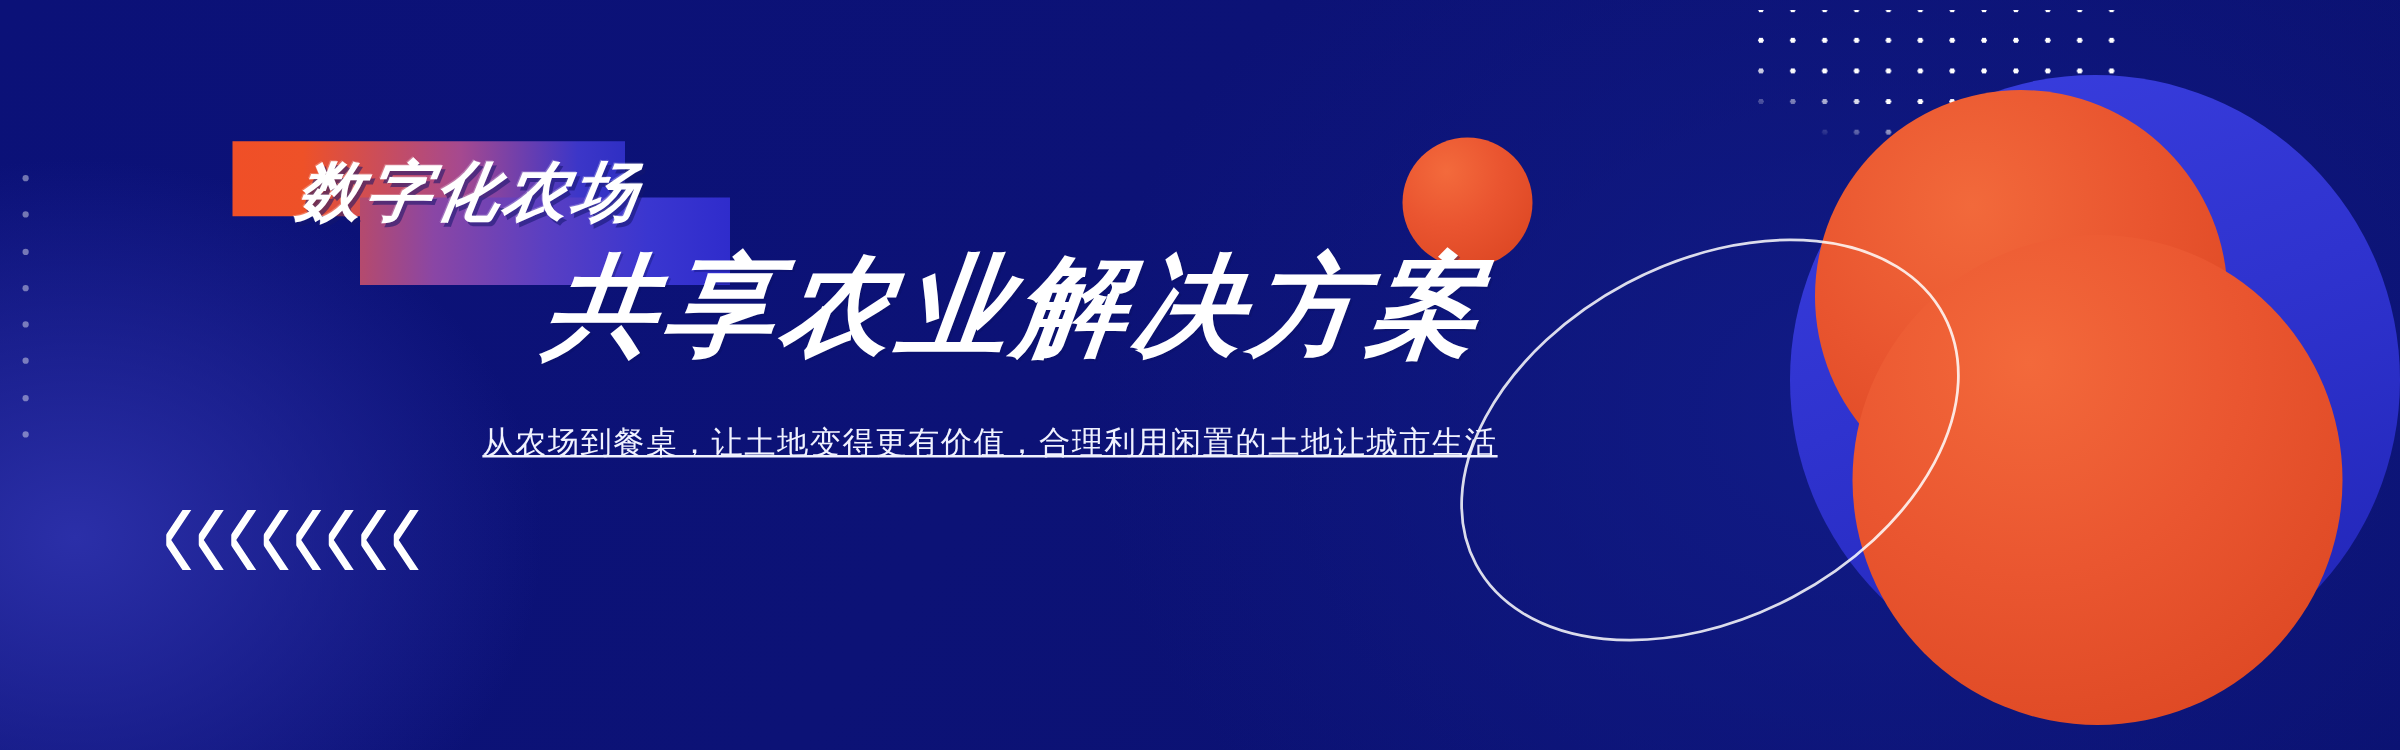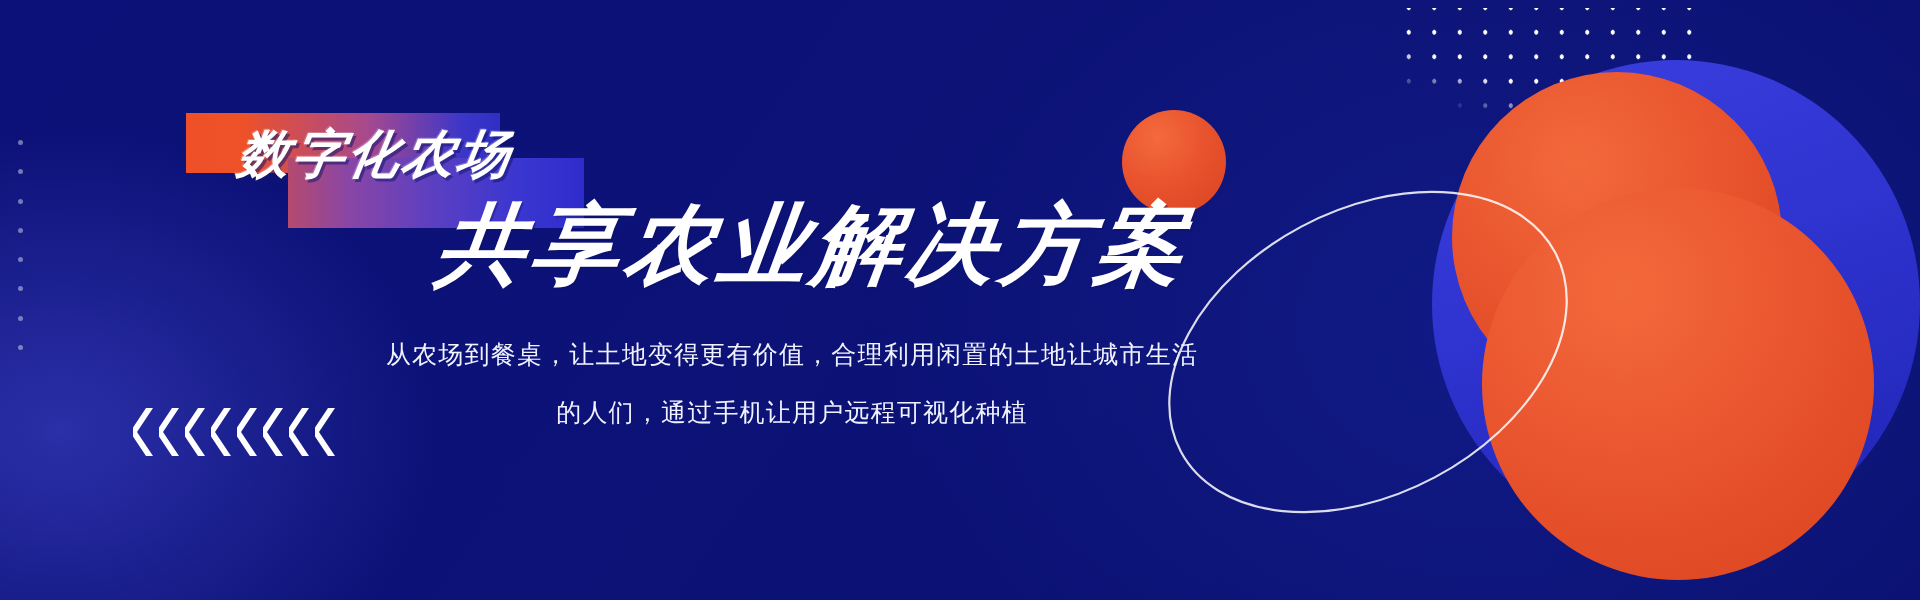--- a/index.html
+++ b/index.html
@@ -152,20 +152,21 @@
   .subcopy{
     position:absolute;
     left:352px; top:325px;
     width:880px;
     text-align:center;
     color:#f0f2ff;
     font-size:25px;
     line-height:58px;
     letter-spacing:1.2px;
     font-weight:400;
+    text-decoration:underline;
   }
   .subcopy div{white-space:nowrap;}
 </style>
 </head>
 <body>
 
 <div class="banner">
 
   <div class="left-dots">
     <i></i>
@@ -194,21 +195,20 @@
   <div class="tag-wrap">
     <div class="tag-bar-a"></div>
     <div class="tag-bar-b"></div>
     <div class="tag-text">数字化农场</div>
   </div>
 
   <div class="headline">共享农业解决方案</div>
 
   <div class="subcopy">
     <div>从农场到餐桌，让土地变得更有价值，合理利用闲置的土地让城市生活</div>
-    <div>的人们，通过手机让用户远程可视化种植</div>
   </div>
 
   <div class="chevrons">
     <svg width="21" height="52" viewBox="0 0 21 52">
         <path d="M20 2 L4 26 L20 50 L13 50 L-3 26 L13 2 Z" fill="#ffffff"></path>
       </svg>
     <svg width="21" height="52" viewBox="0 0 21 52">
         <path d="M20 2 L4 26 L20 50 L13 50 L-3 26 L13 2 Z" fill="#ffffff"></path>
       </svg>
     <svg width="21" height="52" viewBox="0 0 21 52">

